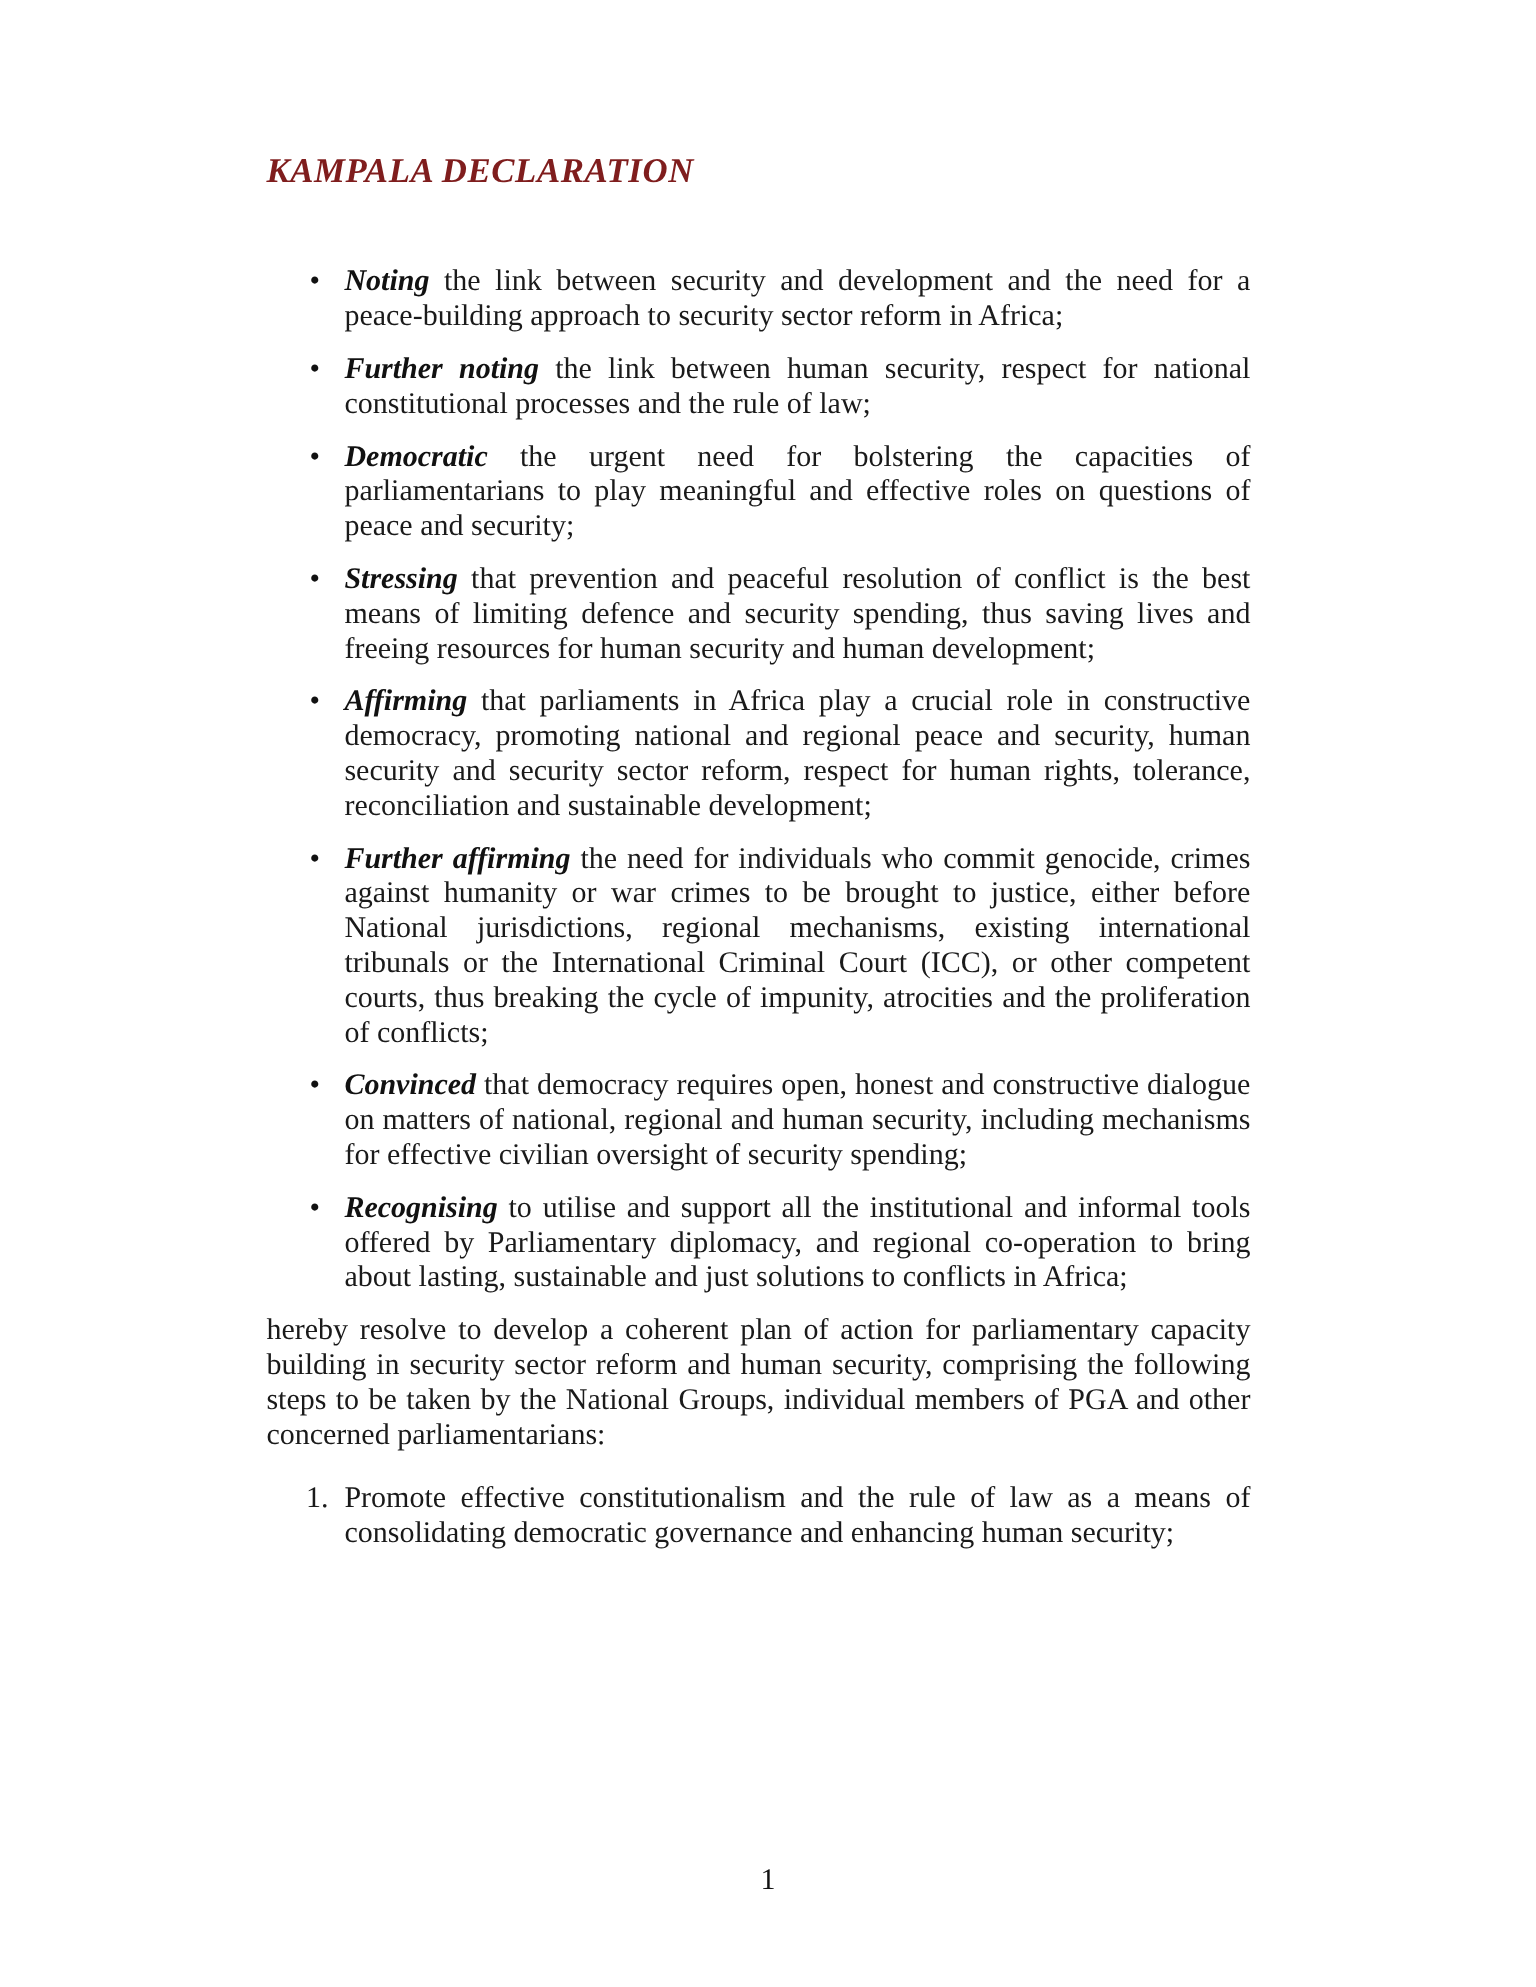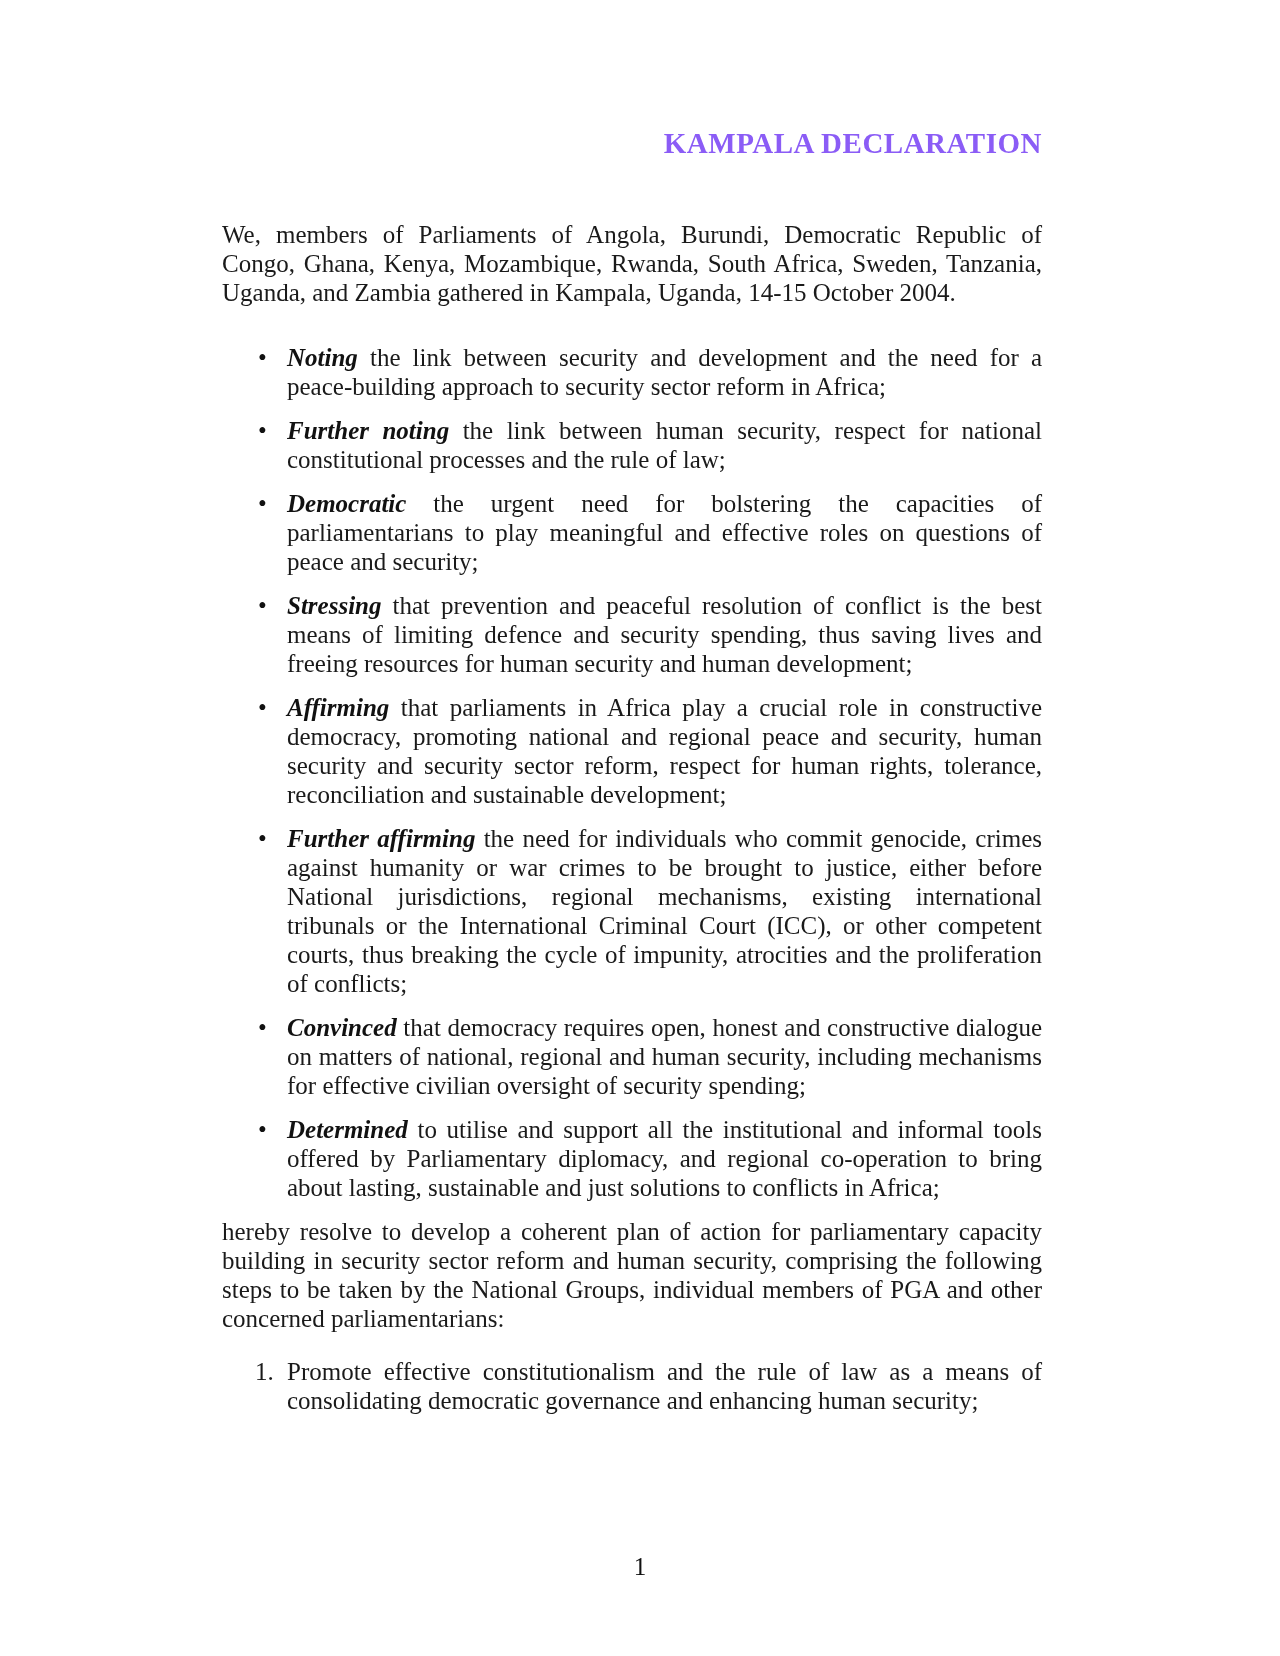--- a/index.html
+++ b/index.html
@@ -15,23 +15,24 @@
     background: #ffffff;
     overflow: hidden;
     box-sizing: border-box;
     padding: 126px 238px 0 222px;
   }
   .doc-title {
     margin: 0 0 60px 0;
     font-size: 29px;
     line-height: 34px;
     font-weight: bold;
-    text-align: right;
+    text-align: left;
     letter-spacing: 0.5px;
-    color: #8b5cf6;
+    color: #7f1d1d;
+    font-style: italic;
   }
   p.body-text {
     margin: 0;
     font-size: 25px;
     line-height: 29px;
     text-align: justify;
   }
   p.intro { margin-bottom: 36px; }
   ul.bullets {
     list-style: none;
@@ -91,31 +92,30 @@
     color: #111;
   }
 </style>
 </head>
 <body>
 
 <div class="page">
 
   <h1 class="doc-title">KAMPALA DECLARATION</h1>
 
-  <p class="body-text intro">We, members of Parliaments of Angola, Burundi, Democratic Republic of Congo, Ghana, Kenya, Mozambique, Rwanda, South Africa, Sweden, Tanzania, Uganda, and Zambia gathered in Kampala, Uganda, 14-15 October 2004.</p>
 
   <ul class="bullets">
     <li><span class="lead">Noting</span><span> the link between security and development and the need for a peace-building approach to security sector reform in Africa;</span></li>
     <li><span class="lead">Further noting</span><span> the link between human security, respect for national constitutional processes and the rule of law;</span></li>
     <li><span class="lead">Democratic</span><span> the urgent need for bolstering the capacities of parliamentarians to play meaningful and effective roles on questions of peace and security;</span></li>
     <li><span class="lead">Stressing</span><span> that prevention and peaceful resolution of conflict is the best means of limiting defence and security spending, thus saving lives and freeing resources for human security and human development;</span></li>
     <li><span class="lead">Affirming</span><span> that parliaments in Africa play a crucial role in constructive democracy, promoting national and regional peace and security, human security and security sector reform, respect for human rights, tolerance, reconciliation and sustainable development;</span></li>
     <li><span class="lead">Further affirming</span><span> the need for individuals who commit genocide, crimes against humanity or war crimes to be brought to justice, either before National jurisdictions, regional mechanisms, existing international tribunals or the International Criminal Court (ICC), or other competent courts, thus breaking the cycle of impunity, atrocities and the proliferation of conflicts;</span></li>
     <li><span class="lead">Convinced</span><span> that democracy requires open, honest and constructive dialogue on matters of national, regional and human security, including mechanisms for effective civilian oversight of security spending;</span></li>
-    <li><span class="lead">Determined</span><span> to utilise and support all the institutional and informal tools offered by Parliamentary diplomacy, and regional co-operation to bring about lasting, sustainable and just solutions to conflicts in Africa;</span></li>
+    <li><span class="lead">Recognising</span><span> to utilise and support all the institutional and informal tools offered by Parliamentary diplomacy, and regional co-operation to bring about lasting, sustainable and just solutions to conflicts in Africa;</span></li>
   </ul>
 
   <p class="body-text closing">hereby resolve to develop a coherent plan of action for parliamentary capacity building in security sector reform and human security, comprising the following steps to be taken by the National Groups, individual members of PGA and other concerned parliamentarians:</p>
 
 
   <ol class="numbered">
     <li>
       <span class="num">1.</span><span>Promote effective constitutionalism and the rule of law as a means of consolidating democratic governance and enhancing human security;</span>
     </li>
   </ol>

